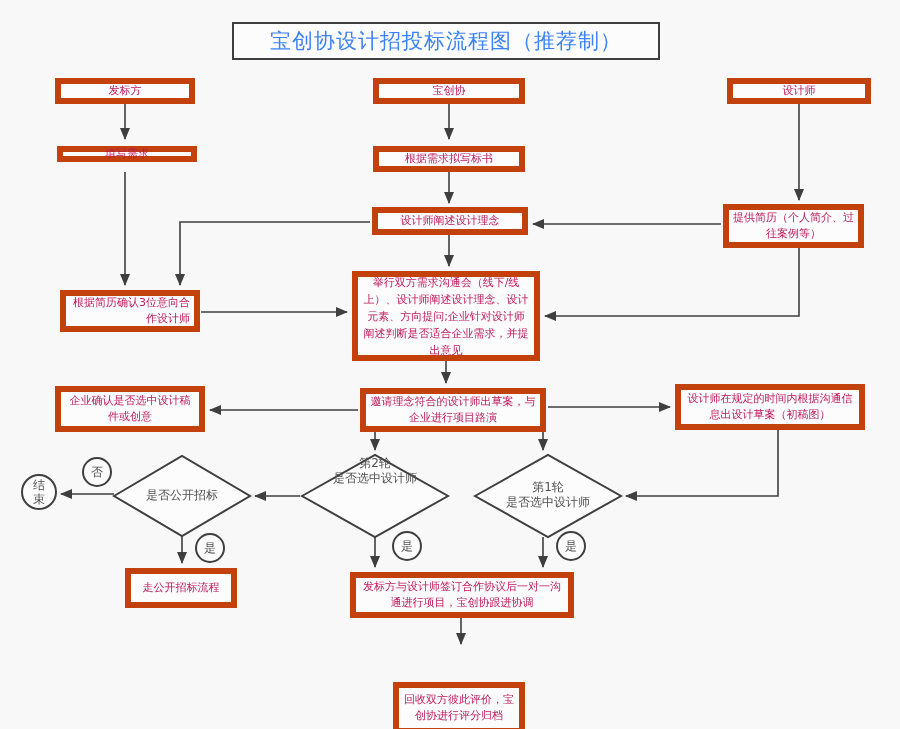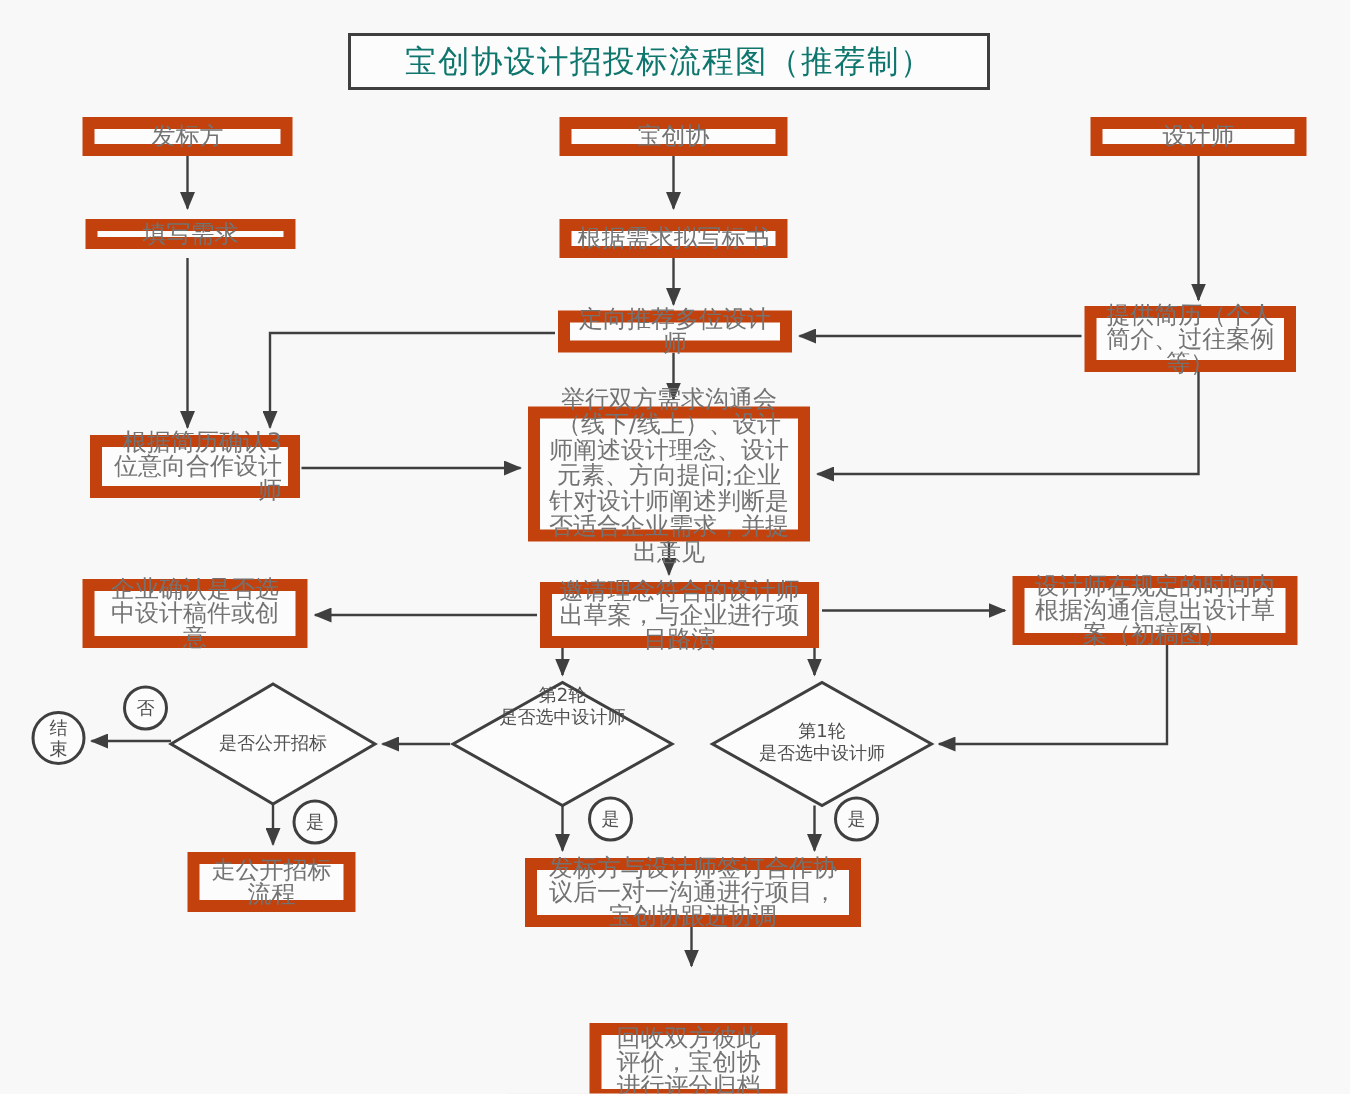--- a/index.html
+++ b/index.html
@@ -4,28 +4,28 @@
 <style>
   html,body{margin:0;padding:0;}
   body{background:#e9e9e9;font-family:"DejaVu Sans",sans-serif;}
   #canvas{
     position:relative;width:900px;height:729px;background:#f8f8f8;
     overflow:hidden;color:#4a4a4a;
   }
   #connector-layer{position:absolute;left:0;top:0;width:900px;height:729px;}
   .node{
     position:absolute;box-sizing:border-box;background:#fcfcfc;
-    border:8px solid #c2410c;display:flex;align-items:center;justify-content:center;
-    text-align:center;font-size:16px;line-height:16px;color:#737373;
+    border:6px solid #c2410c;display:flex;align-items:center;justify-content:center;
+    text-align:center;font-size:11px;line-height:16px;color:#be185d;
     padding:2px 4px;
   }
   .title-box{
     position:absolute;box-sizing:border-box;background:#fcfcfc;
     border:2px solid #3f3f3f;display:flex;align-items:center;justify-content:center;
-    font-size:21px;letter-spacing:1px;color:#0f766e;text-align:center;
+    font-size:21px;letter-spacing:1px;color:#3b82f6;text-align:center;
   }
   .dlabel{
     position:absolute;text-align:center;font-size:12px;line-height:15px;color:#4f4f4f;
   }
   .clabel{
     position:absolute;text-align:center;font-size:12px;line-height:14px;color:#4f4f4f;
   }
   .meeting-text{line-height:17px;}
 </style>
 </head>
@@ -100,21 +100,21 @@
 
   <div class="title-box" style="left:232px;top:22px;width:428px;height:38px;">宝创协设计招投标流程图（推荐制）</div>
 
   <div class="node" style="left:55px;top:78px;width:140px;height:26px;">发标方</div>
   <div class="node" style="left:373px;top:78px;width:152px;height:26px;">宝创协</div>
   <div class="node" style="left:727px;top:78px;width:144px;height:26px;text-align:center;">设计师</div>
 
   <div class="node" style="left:57px;top:146px;width:140px;height:16px;">填写需求</div>
   <div class="node" style="left:373px;top:146px;width:152px;height:26px;">根据需求拟写标书</div>
 
-  <div class="node" style="left:372px;top:207px;width:156px;height:28px;">定向推荐多位设计师</div>
+  <div class="node" style="left:372px;top:207px;width:156px;height:28px;">设计师阐述设计理念</div>
   <div class="node" style="left:723px;top:204px;width:141px;height:44px;">提供简历（个人简介、过往案例等）</div>
 
   <div class="node" style="left:60px;top:290px;width:140px;height:42px;text-align:right;">根据简历确认3位意向合作设计师</div>
   <div class="node meeting-text" style="left:352px;top:271px;width:188px;height:90px;">举行双方需求沟通会（线下/线上）、设计师阐述设计理念、设计元素、方向提问;企业针对设计师阐述判断是否适合企业需求，并提出意见</div>
 
   <div class="node" style="left:55px;top:386px;width:150px;height:46px;">企业确认是否选中设计稿件或创意</div>
   <div class="node" style="left:360px;top:388px;width:186px;height:44px;">邀请理念符合的设计师出草案，与企业进行项目路演</div>
   <div class="node" style="left:675px;top:384px;width:190px;height:46px;">设计师在规定的时间内根据沟通信息出设计草案（初稿图）</div>
 
   <div class="dlabel" style="left:114px;top:488px;width:136px;">是否公开招标</div>

